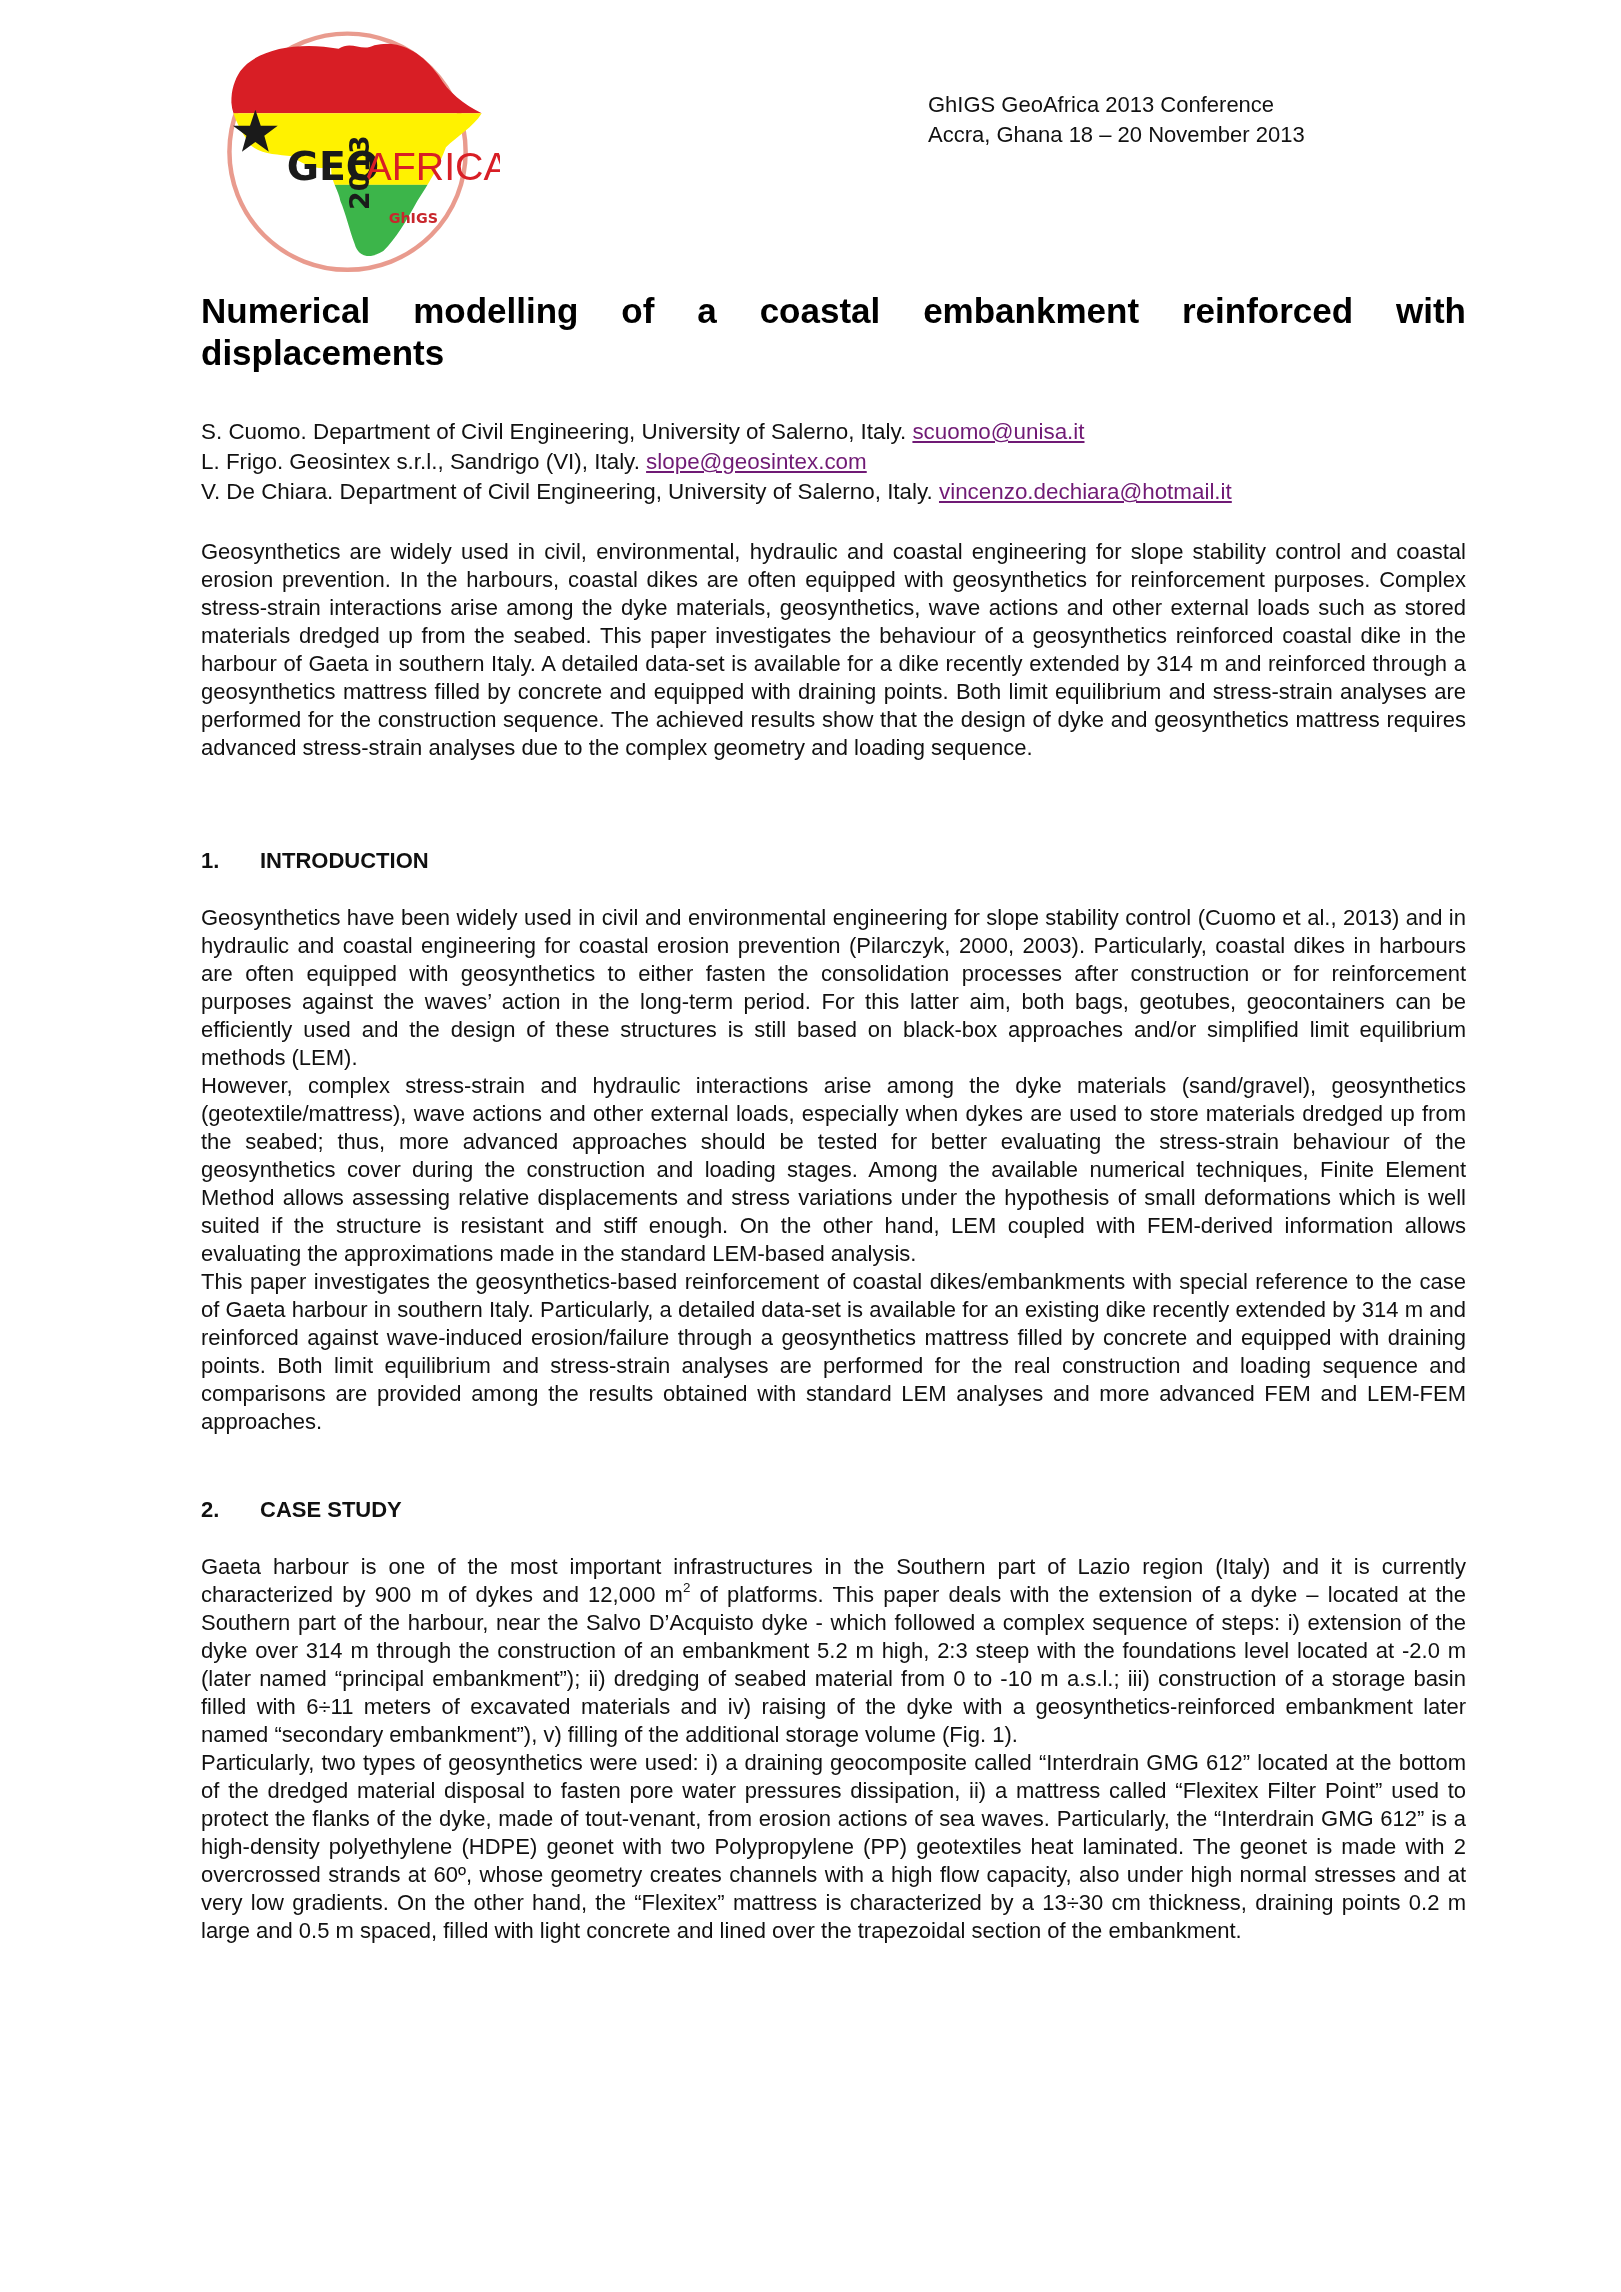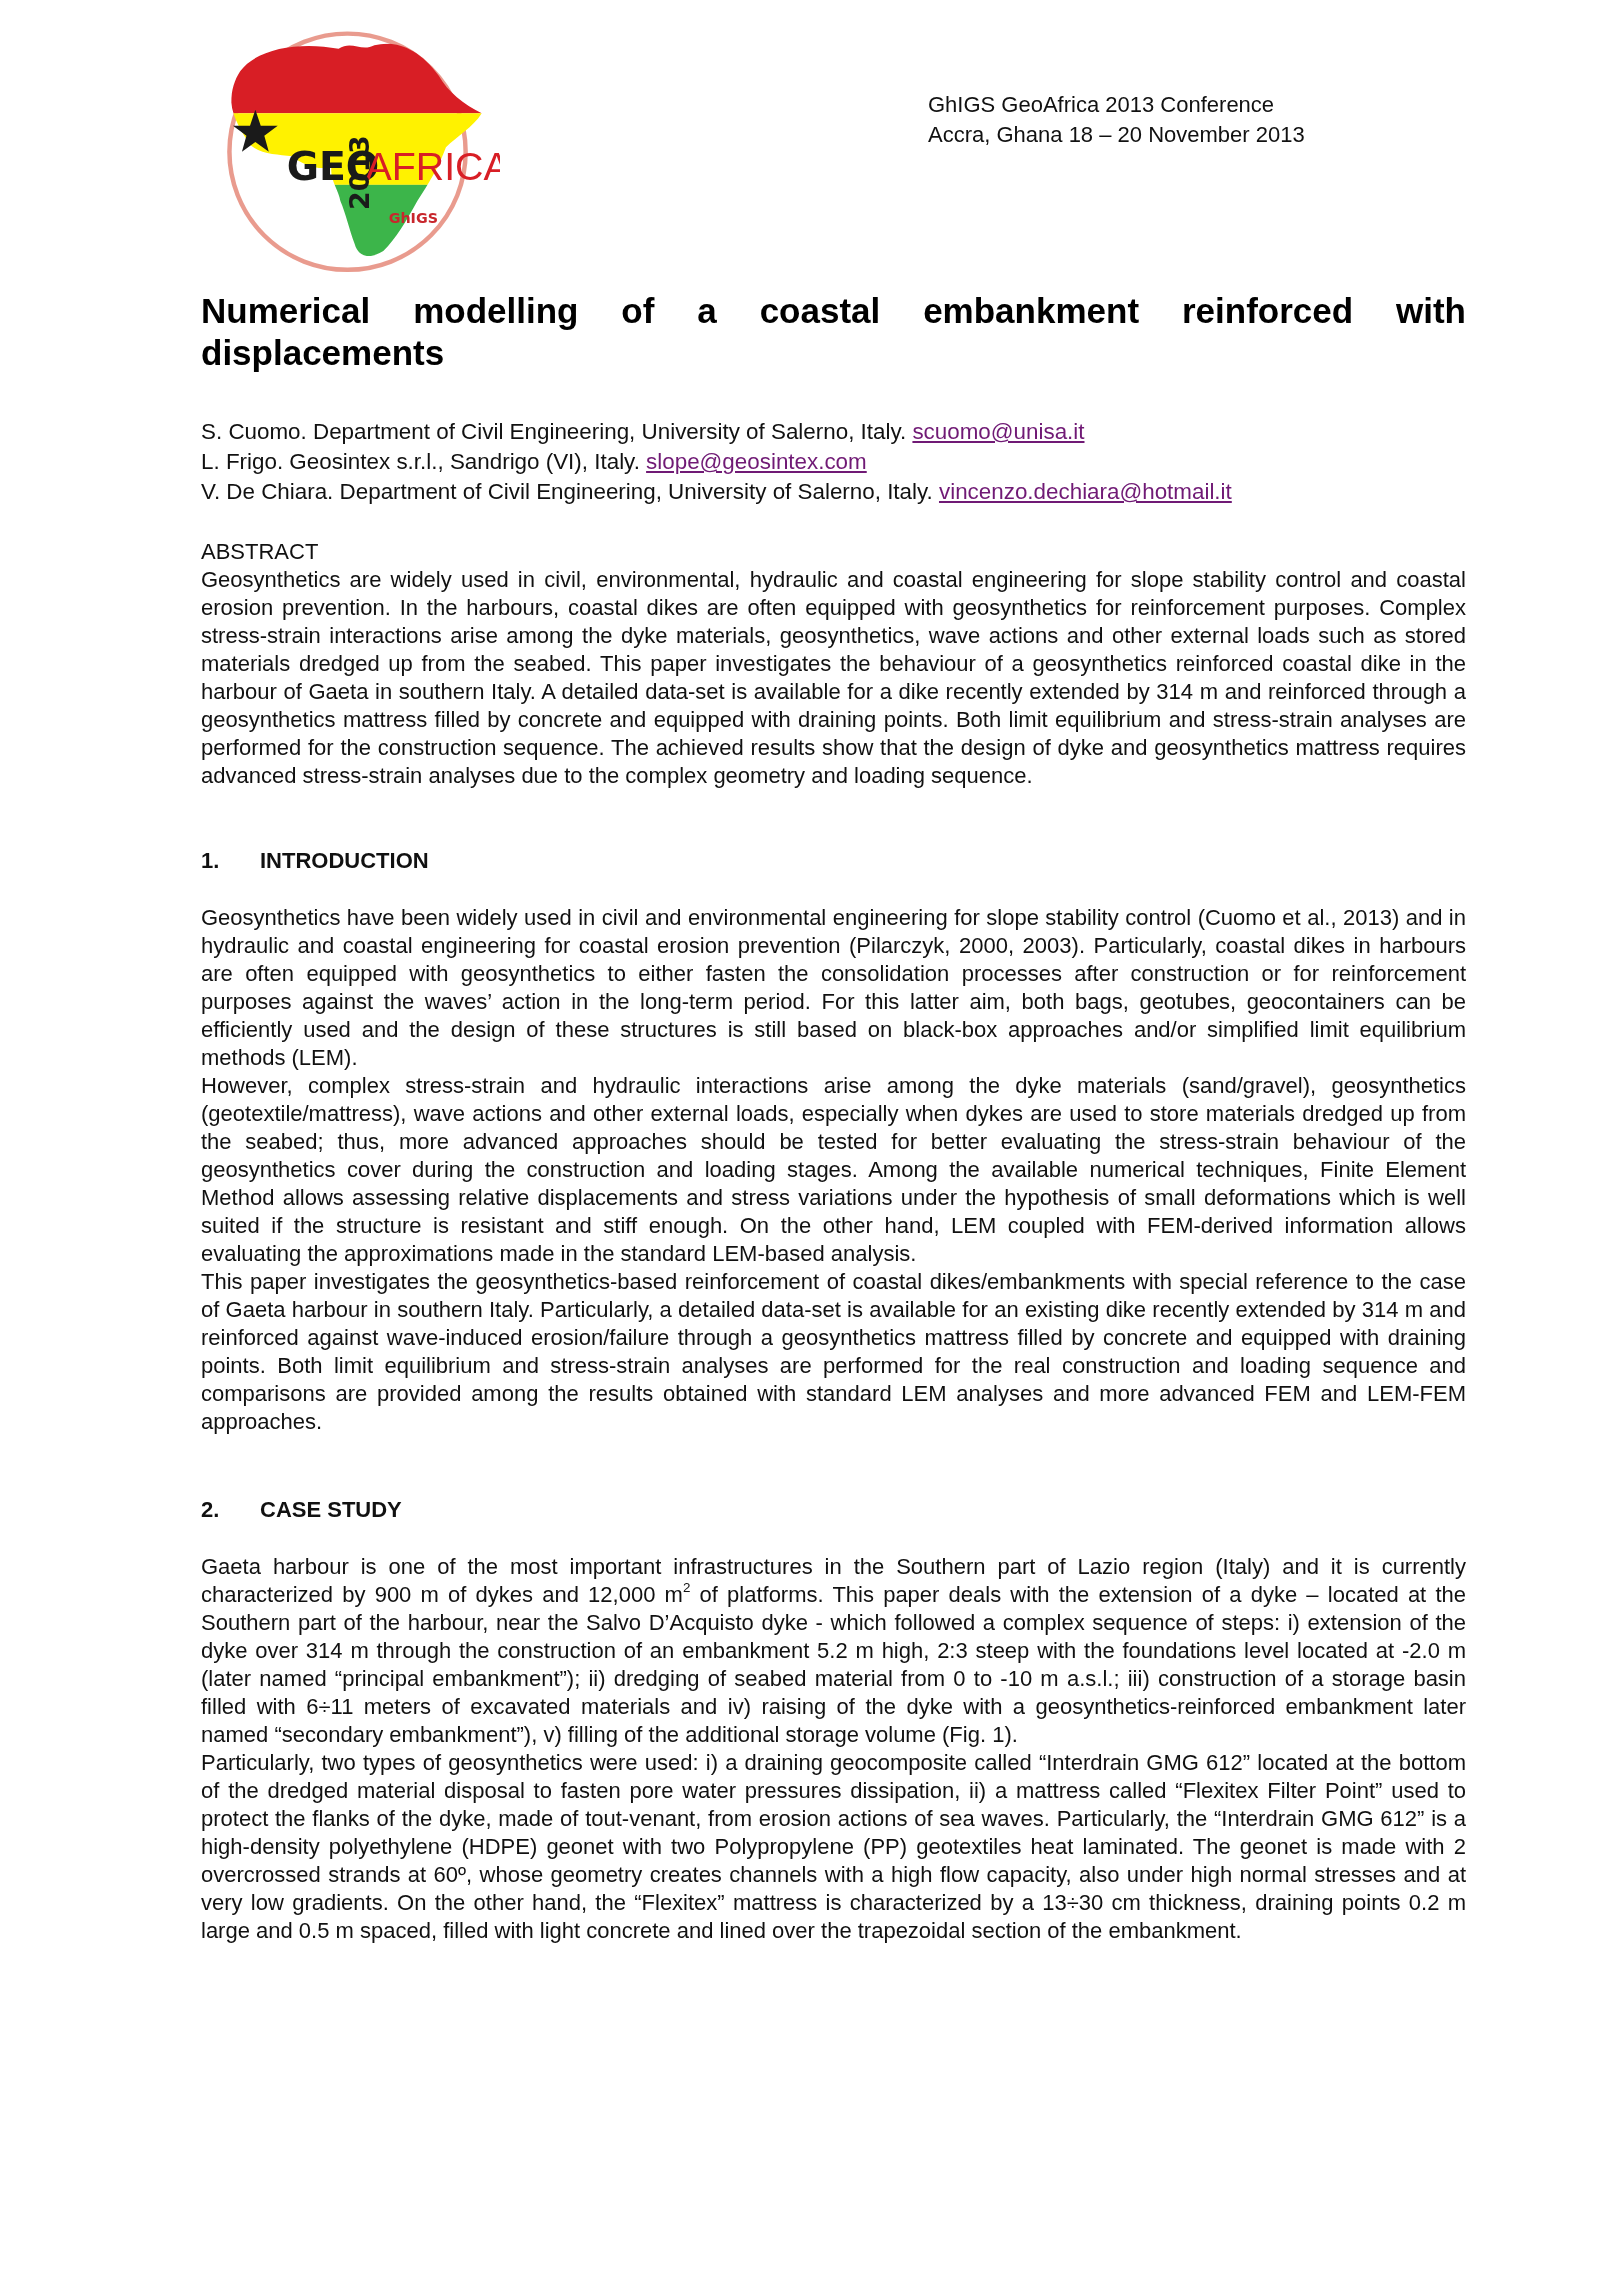--- a/index.html
+++ b/index.html
@@ -69,21 +69,20 @@
     </div>
     <div>
       <span>L. Frigo. Geosintex s.r.l., Sandrigo (VI), Italy. </span><a>slope@geosintex.com</a>
     </div>
     <div>
       <span>V. De Chiara. Department of Civil Engineering, University of Salerno, Italy. </span><a>vincenzo.dechiara@hotmail.it</a>
     </div>
   </div>
 
   <div class="block abstract body-text">
-    <div>ABSTRACT</div>
     <p>Geosynthetics are widely used in civil, environmental, hydraulic and coastal engineering for slope stability control and coastal erosion prevention. In the harbours, coastal dikes are often equipped with geosynthetics for reinforcement purposes. Complex stress-strain interactions arise among the dyke materials, geosynthetics, wave actions and other external loads such as stored materials dredged up from the seabed. This paper investigates the behaviour of a geosynthetics reinforced coastal dike in the harbour of Gaeta in southern Italy. A detailed data-set is available for a dike recently extended by 314 m and reinforced through a geosynthetics mattress filled by concrete and equipped with draining points. Both limit equilibrium and stress-strain analyses are performed for the construction sequence. The achieved results show that the design of dyke and geosynthetics mattress requires advanced stress-strain analyses due to the complex geometry and loading sequence.</p>
   </div>
 
   <div class="block sec1 sec-heading">
     <span class="num">1.</span><span>INTRODUCTION</span>
   </div>
   <div class="block intro body-text">
     <p>Geosynthetics have been widely used in civil and environmental engineering for slope stability control (Cuomo et al., 2013) and in hydraulic and coastal engineering for coastal erosion prevention (Pilarczyk, 2000, 2003). Particularly, coastal dikes in harbours are often equipped with geosynthetics to either fasten the consolidation processes after construction or for reinforcement purposes against the waves’ action in the long-term period. For this latter aim, both bags, geotubes, geocontainers can be efficiently used and the design of these structures is still based on black-box approaches and/or simplified limit equilibrium methods (LEM).</p>
     <p>However, complex stress-strain and hydraulic interactions arise among the dyke materials (sand/gravel), geosynthetics (geotextile/mattress), wave actions and other external loads, especially when dykes are used to store materials dredged up from the seabed; thus, more advanced approaches should be tested for better evaluating the stress-strain behaviour of the geosynthetics cover during the construction and loading stages. Among the available numerical techniques, Finite Element Method allows assessing relative displacements and stress variations under the hypothesis of small deformations which is well suited if the structure is resistant and stiff enough. On the other hand, LEM coupled with FEM-derived information allows evaluating the approximations made in the standard LEM-based analysis.</p>
     <p>This paper investigates the geosynthetics-based reinforcement of coastal dikes/embankments with special reference to the case of Gaeta harbour in southern Italy. Particularly, a detailed data-set is available for an existing dike recently extended by 314 m and reinforced against wave-induced erosion/failure through a geosynthetics mattress filled by concrete and equipped with draining points. Both limit equilibrium and stress-strain analyses are performed for the real construction and loading sequence and comparisons are provided among the results obtained with standard LEM analyses and more advanced FEM and LEM-FEM approaches.</p>

